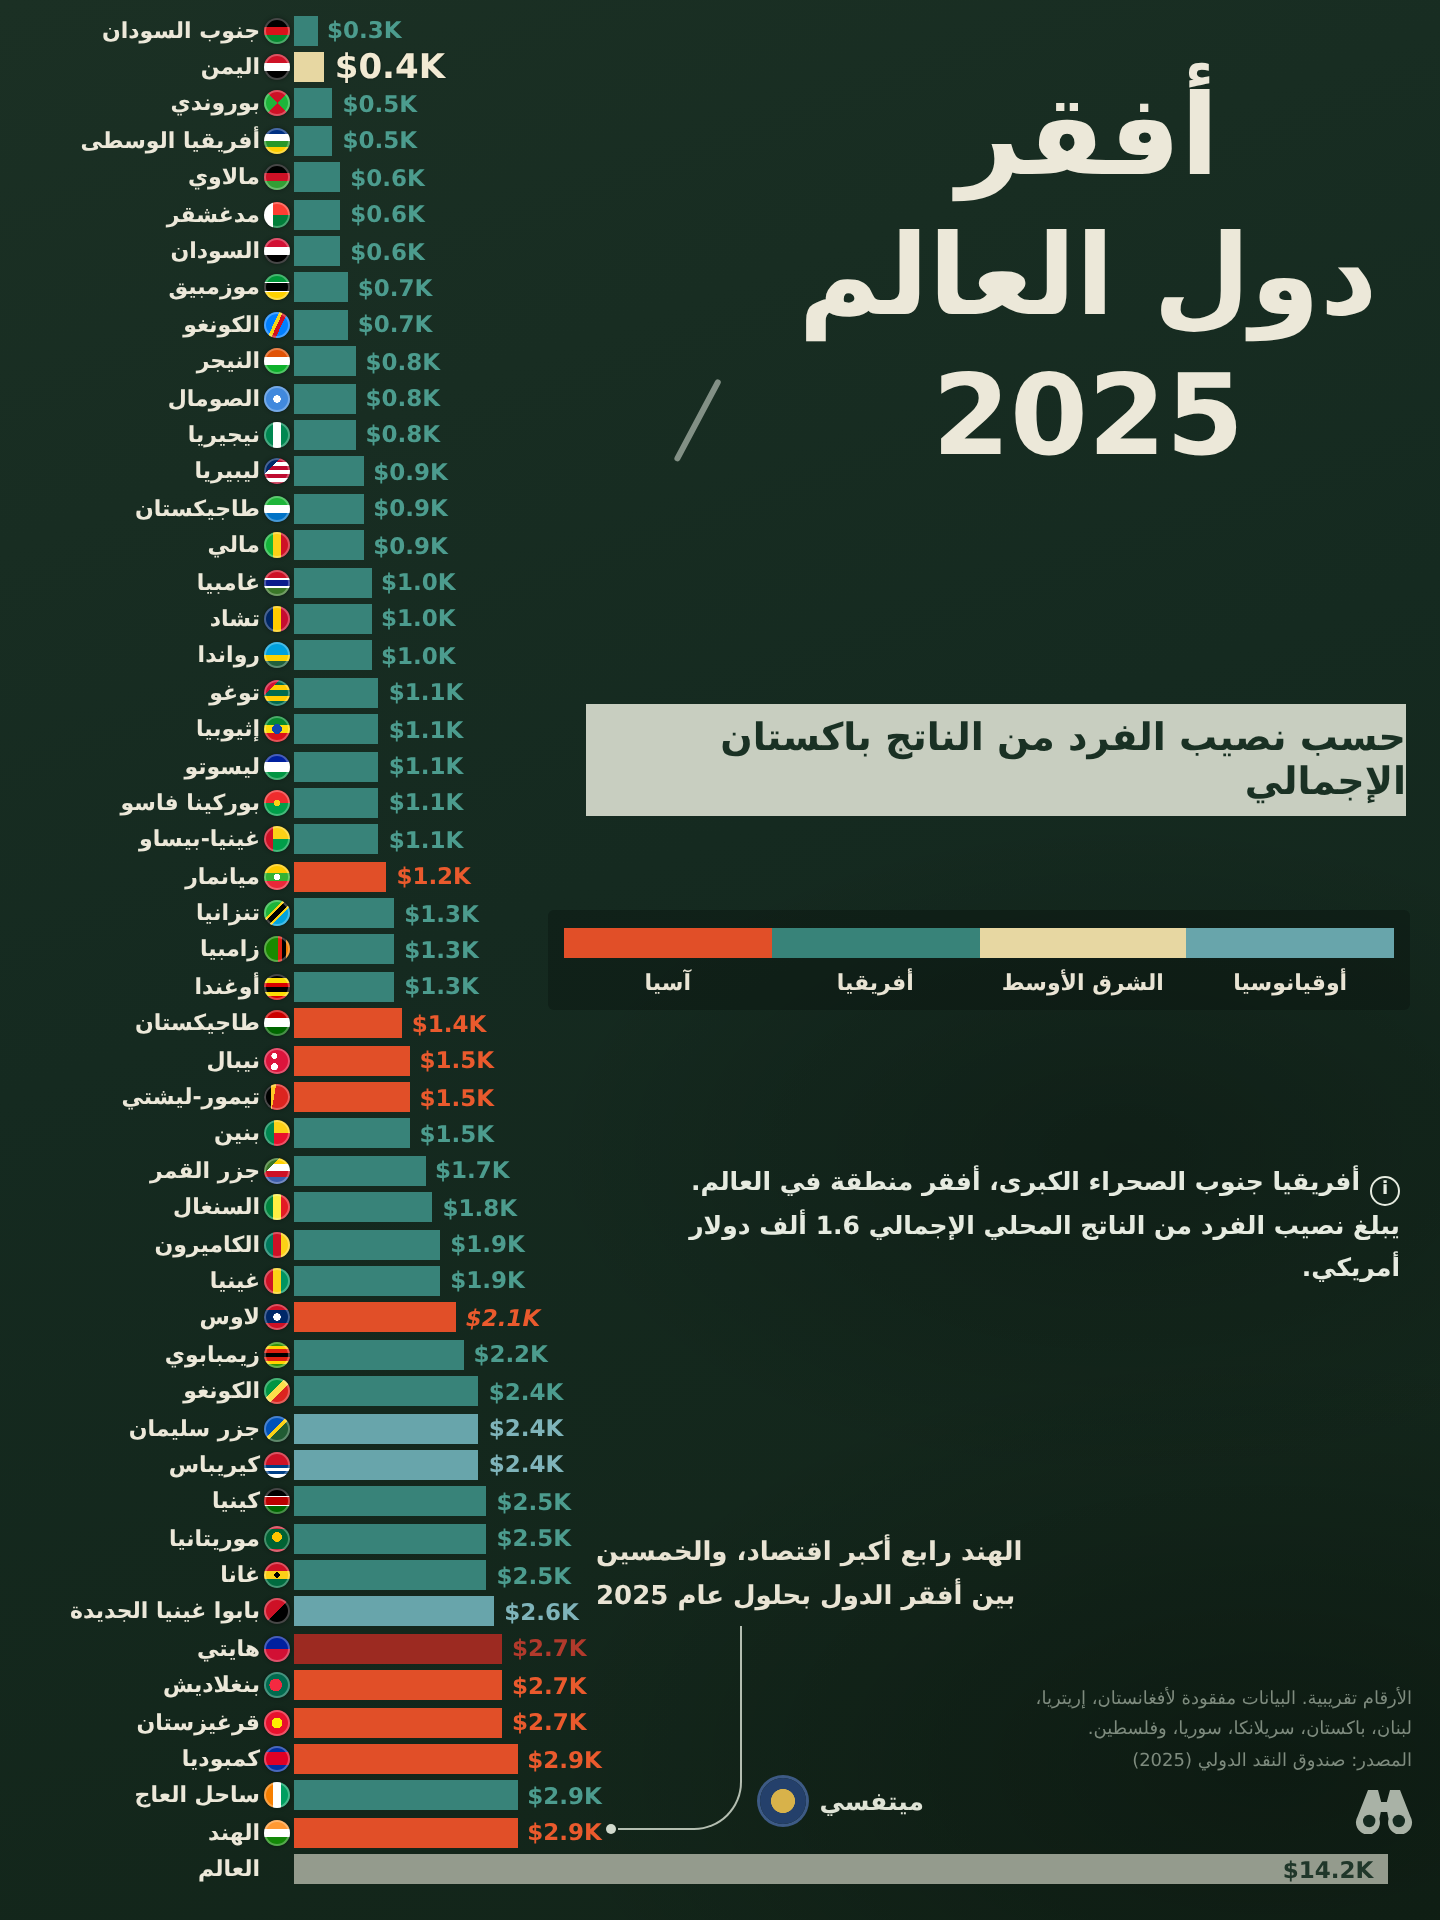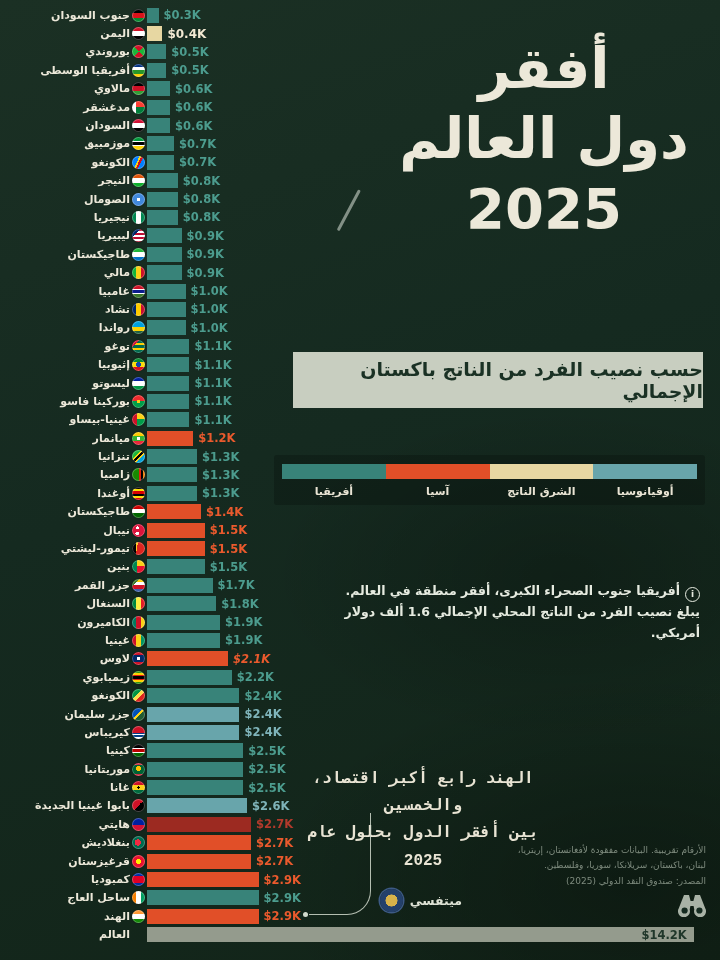--- a/index.html
+++ b/index.html
@@ -14,43 +14,43 @@
   .page{position:absolute;inset:0;border-radius:11px;}
   
   .chart{position:absolute;left:4px;top:6px;}
   .row{display:flex;align-items:center;height:18.4px;}
   .country{width:126px;text-align:right;direction:rtl;color:#ece8d9;font-size:11px;
     font-weight:bold;white-space:nowrap;flex:none;}
   .flag{width:13px;height:13px;border-radius:50%;margin:0 2px;flex:none;
     box-shadow:inset 0 0 0 1px rgba(255,255,255,.28), 0 0 2px rgba(0,0,0,.4);}
   .bar{height:15px;flex:none;display:flex;align-items:center;justify-content:flex-end;}
   .value{margin-left:5px;font-size:11.5px;font-weight:bold;white-space:nowrap;}
-  .value.hl{font-size:12px;text-shadow:0 0 1px rgba(0,0,0,.5);}
+  .value.hl{font-size:17px;text-shadow:0 0 1px rgba(0,0,0,.5);}
   .inbar{font-size:11.5px;font-weight:bold;padding-right:7px;}
   
   .title{position:absolute;top:34px;right:20px;width:312px;text-align:center;
     color:#ece8d9;font-size:56px;font-weight:bold;line-height:70px;}
   
   .subtitle{position:absolute;top:352px;right:17px;width:410px;height:56px;
     background:#c8cec0;color:#1a3124;display:flex;align-items:center;justify-content:center;
     font-size:19px;font-weight:bold;direction:rtl;}
   
   .legend{position:absolute;top:455px;right:15px;width:415px;padding:9px 8px 7px;
     background:rgba(6,14,9,.30);border-radius:3px;display:flex;}
   .legend-item{flex:1;text-align:center;}
   .legend-swatch{height:15px;width:100%;}
   .legend-label{margin-top:6px;font-size:11px;font-weight:bold;color:#e9e4d4;direction:rtl;}
   
   .note-region{position:absolute;top:581px;right:20px;width:400px;text-align:right;
     direction:rtl;color:#e6ebe0;font-size:12.5px;line-height:1.65;font-weight:600;}
   .info-icon{display:inline-block;width:13px;height:13px;border:1.5px solid #e6ebe0;
     border-radius:50%;font-size:9px;line-height:13px;text-align:center;font-weight:bold;
     vertical-align:-2px;margin-inline-end:5px;}
-  .note-india{position:absolute;top:766px;right:172px;width:250px;text-align:center;
-    direction:rtl;color:#e9e4d4;font-size:16px;font-weight:bold;line-height:1.7;font-family:Liberation Mono, monospace;}
+  .note-india{position:absolute;top:766px;right:172px;width:250px;text-align:left;
+    direction:rtl;color:#e9e4d4;font-size:13px;font-weight:bold;line-height:1.7;}
   .connector{position:absolute;left:309px;top:813px;width:61px;height:101px;
     border-right:1.5px solid rgba(210,218,205,.85);
     border-bottom:1.5px solid rgba(210,218,205,.85);
     border-bottom-right-radius:24px;}
   .connector-dot{position:absolute;left:303px;top:912px;width:5px;height:5px;
     border-radius:50%;background:#d2dacd;}
   .streak{position:absolute;left:338px;top:229px;width:46px;height:3px;border-radius:2px;
     background:rgba(238,243,233,.5);transform:rotate(-62deg);transform-origin:left center;}
   
   .footnote{position:absolute;top:843px;right:14px;width:240px;text-align:right;direction:rtl;
@@ -387,30 +387,30 @@
   <div class="title" dir="rtl">
     <div>أفقر</div>
     <div>دول العالم</div>
     <div>2025</div>
   </div>
 
   <div class="subtitle" dir="rtl">حسب نصيب الفرد من الناتج باكستان الإجمالي</div>
 
   <div class="legend" id="legend">
       <div class="legend-item">
+        <div class="legend-swatch" style="background: rgb(225, 79, 40);"></div>
+        <div class="legend-label">آسيا</div>
+      </div>
+      <div class="legend-item">
         <div class="legend-swatch" style="background: rgb(56, 131, 121);"></div>
         <div class="legend-label">أفريقيا</div>
       </div>
       <div class="legend-item">
-        <div class="legend-swatch" style="background: rgb(225, 79, 40);"></div>
-        <div class="legend-label">آسيا</div>
-      </div>
-      <div class="legend-item">
         <div class="legend-swatch" style="background: rgb(231, 215, 162);"></div>
-        <div class="legend-label">الشرق الناتج</div>
+        <div class="legend-label">الشرق الأوسط</div>
       </div>
       <div class="legend-item">
         <div class="legend-swatch" style="background: rgb(104, 165, 171);"></div>
         <div class="legend-label">أوقيانوسيا</div>
       </div>
     </div>
 
   <div class="note-region" dir="rtl">
     <div>
       <span class="info-icon">i</span><b>أفريقيا جنوب الصحراء الكبرى،</b>

